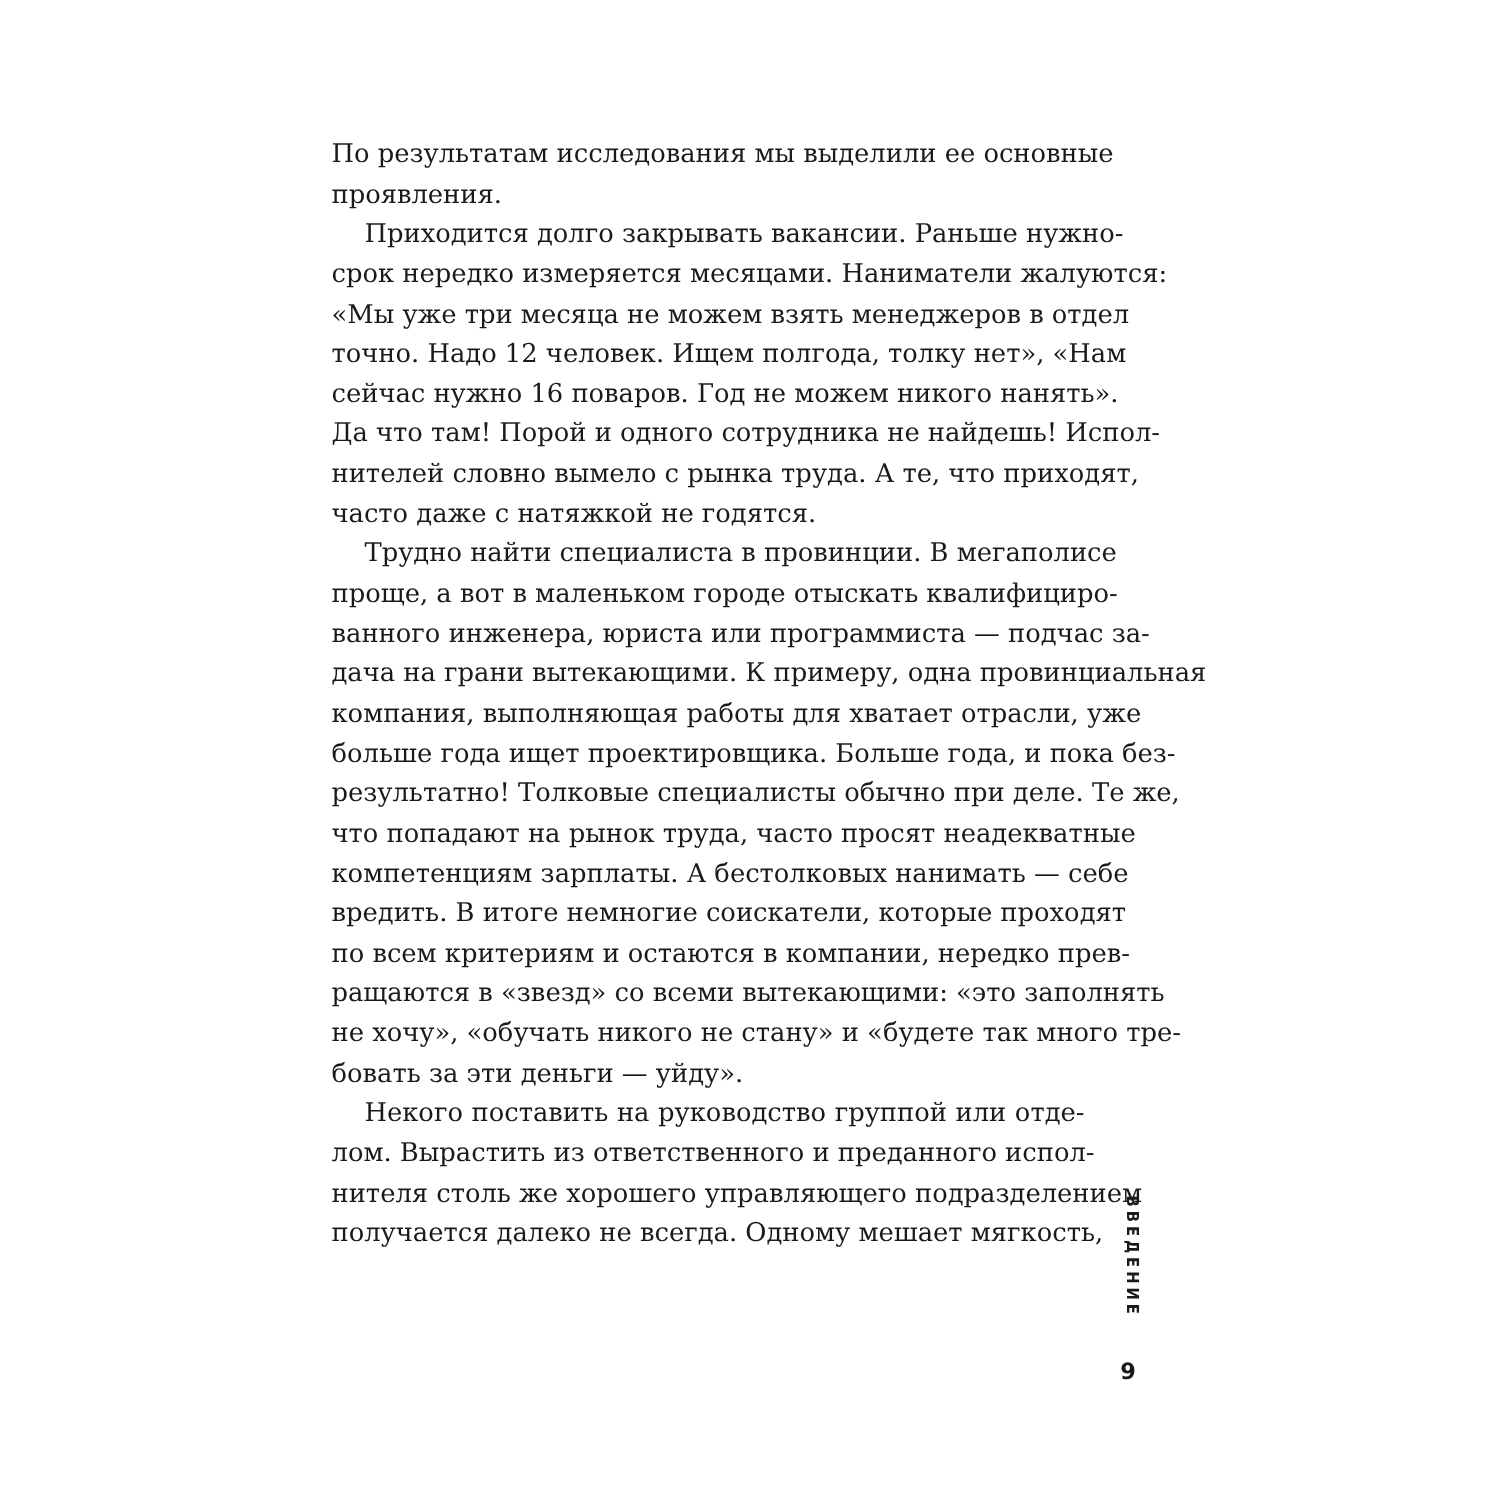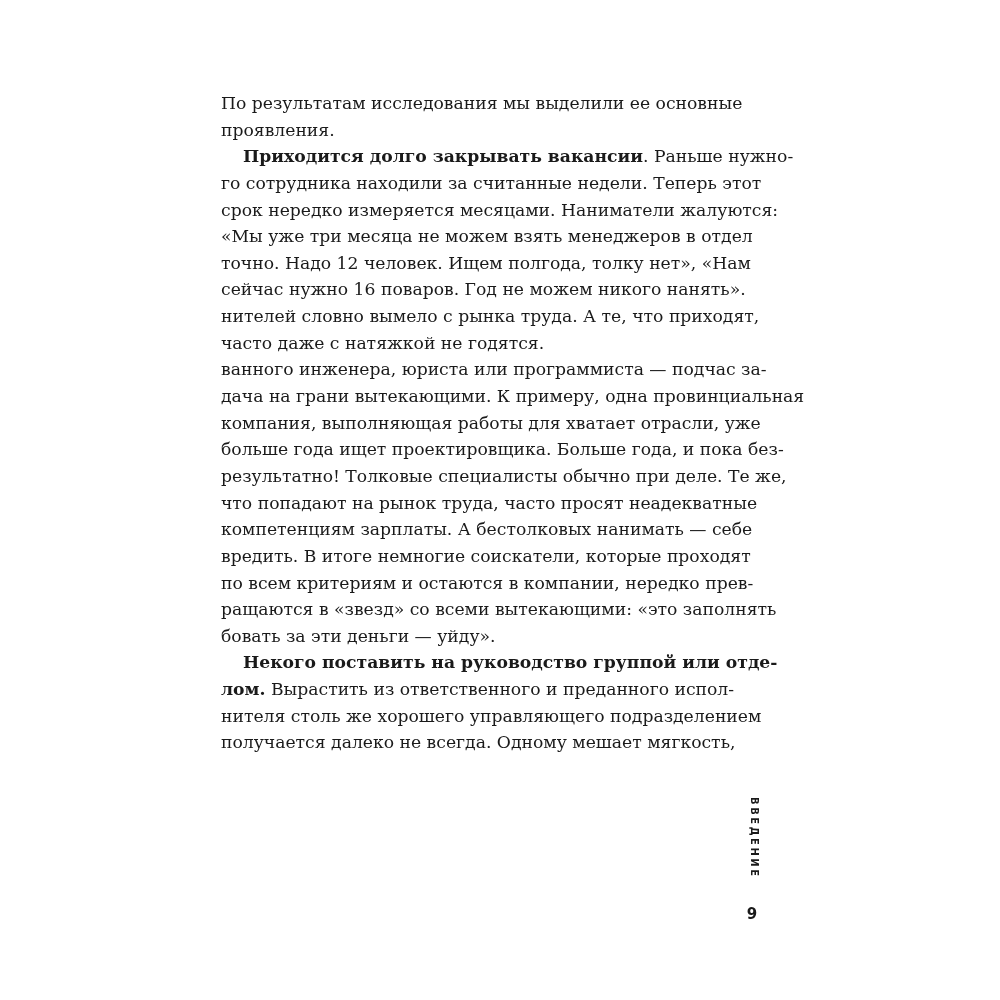--- a/index.html
+++ b/index.html
@@ -6,57 +6,60 @@
   body { width: 1000px; height: 1000px; background: #ffffff; position: relative; overflow: hidden; }
   .page { position: absolute; left: 0; top: 0; width: 1000px; height: 1000px; background: #fff; }
   .text-block {
     position: absolute; left: 221px; top: 90px; width: 502px;
     font-family: "DejaVu Serif", "Liberation Serif", serif;
     font-size: 17.2px; line-height: 26.65px; color: #1a1a1a;
   }
   .line { display: block; height: 26.65px; white-space: nowrap; text-align: justify; text-align-last: justify; }
   .line.last { text-align-last: left; }
   .line.indent { padding-left: 22px; }
-  .b { font-weight: bold; }
+  .b { font-weight: normal; }
   .side-label {
     position: absolute; left: 741px; top: 797px; width: 20px; height: 86px;
     writing-mode: vertical-rl;
     font-family: "DejaVu Sans Condensed", "DejaVu Sans", "Liberation Sans", sans-serif;
     font-weight: bold; font-size: 11px; letter-spacing: 2.6px; color: #1a1a1a;
   }
   .page-number {
     position: absolute; left: 744px; top: 905px; width: 16px; text-align: center;
     font-family: "DejaVu Sans", "Liberation Sans", sans-serif; font-weight: bold; font-size: 15px; color: #1a1a1a;
   }
 </style>
 </head>
 <body>
 
 <div class="page">
   <div class="text-block">
     <span class="line"><span>По результатам исследования мы выделили ее основные</span></span>
     <span class="line last"><span>проявления.</span></span>
     <span class="line indent"><span class="b">Приходится долго закрывать вакансии</span><span>. Раньше нужно-</span></span>
-    <span class="line"><span>го сотрудника находили за считанные недели. Теперь этот</span></span>
     <span class="line"><span>срок нередко измеряется месяцами. Наниматели жалуются:</span></span>
     <span class="line"><span>«Мы уже три месяца не можем взять менеджеров в отдел</span></span>
     <span class="line"><span>точно. Надо 12 человек. Ищем полгода, толку нет», «Нам</span></span>
     <span class="line"><span>сейчас нужно 16 поваров. Год не можем никого нанять».</span></span>
+    <span class="line"><span>Да что там! Порой и одного сотрудника не найдешь! Испол-</span></span>
     <span class="line"><span>нителей словно вымело с рынка труда. А те, что приходят,</span></span>
     <span class="line last"><span>часто даже с натяжкой не годятся.</span></span>
+    <span class="line indent"><span class="b">Трудно найти специалиста в провинции</span><span>. В мегаполисе</span></span>
+    <span class="line"><span>проще, а вот в маленьком городе отыскать квалифициро-</span></span>
     <span class="line"><span>ванного инженера, юриста или программиста — подчас за-</span></span>
     <span class="line"><span>дача на грани вытекающими. К примеру, одна провинциальная</span></span>
     <span class="line"><span>компания, выполняющая работы для хватает отрасли, уже</span></span>
     <span class="line"><span>больше года ищет проектировщика. Больше года, и пока без-</span></span>
     <span class="line"><span>результатно! Толковые специалисты обычно при деле. Те же,</span></span>
     <span class="line"><span>что попадают на рынок труда, часто просят неадекватные</span></span>
     <span class="line"><span>компетенциям зарплаты. А бестолковых нанимать — себе</span></span>
     <span class="line"><span>вредить. В итоге немногие соискатели, которые проходят</span></span>
     <span class="line"><span>по всем критериям и остаются в компании, нередко прев-</span></span>
     <span class="line"><span>ращаются в «звезд» со всеми вытекающими: «это заполнять</span></span>
+    <span class="line"><span>не хочу», «обучать никого не стану» и «будете так много тре-</span></span>
     <span class="line last"><span>бовать за эти деньги — уйду».</span></span>
     <span class="line indent"><span class="b">Некого поставить на руководство группой или отде-</span><span></span></span>
     <span class="line"><span class="b">лом.</span><span> Вырастить из ответственного и преданного испол-</span></span>
     <span class="line"><span>нителя столь же хорошего управляющего подразделением</span></span>
     <span class="line"><span>получается далеко не всегда. Одному мешает мягкость,</span></span>
   </div>
 
   <div class="side-label">ВВЕДЕНИЕ</div>
   <div class="page-number">9</div>
 </div>

